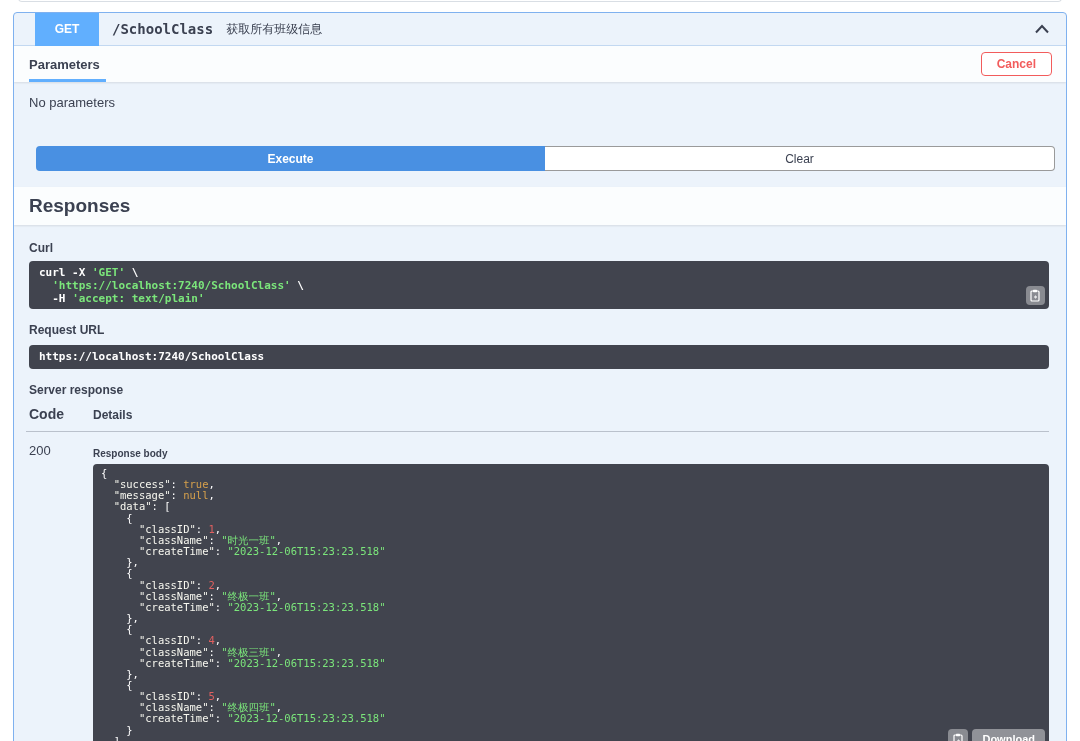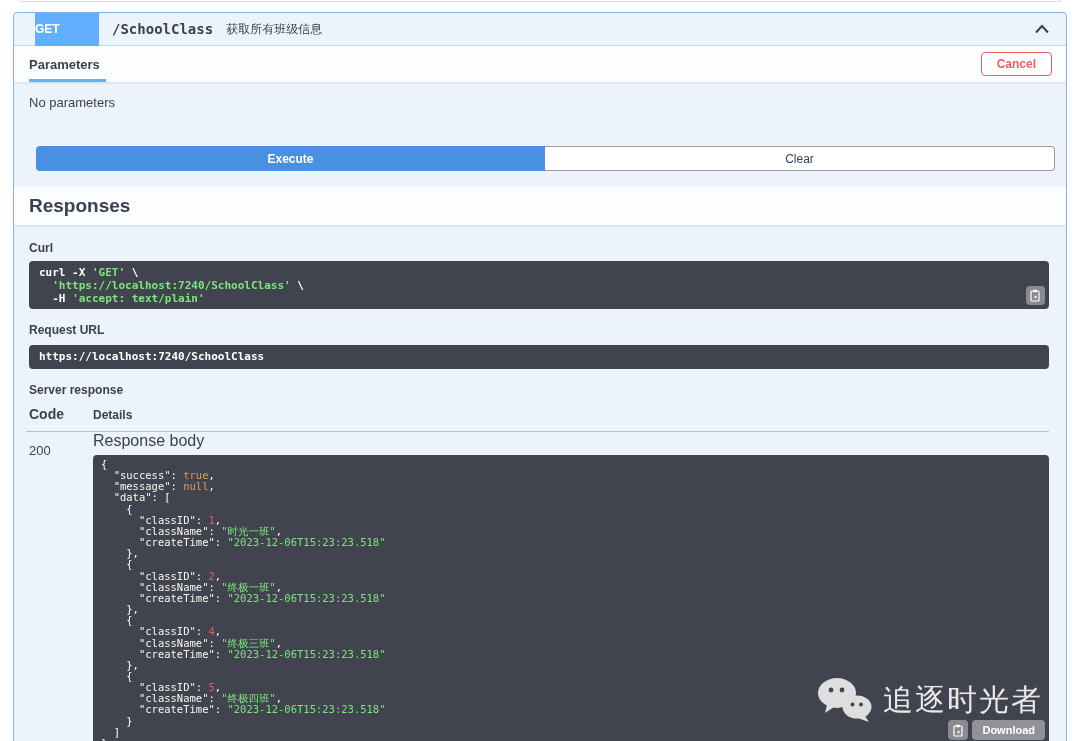--- a/index.html
+++ b/index.html
@@ -16,21 +16,21 @@
   .prev-remnant{position:absolute;top:-10px;left:18px;width:1044px;height:12px;
     border:1px solid #d9dee4;border-top:none;border-radius:0 0 4px 4px;}
 
   .opblock{position:absolute;top:12px;left:13px;width:1054px;height:745px;
     border:1px solid #7fb1ef;border-radius:4px;background:#ecf3fb;overflow:hidden;}
 
   
   .summary{height:33px;display:flex;align-items:center;padding:0 16px 0 21px;
     border-bottom:1px solid #c3d9f2;cursor:pointer;}
   .method-badge{background:var(--get);color:#fff;font-weight:bold;font-size:12px;
-    border-radius:3px;padding:16px 0;width:64px;}
+    border-radius:3px;padding:16px 0;width:64px;text-align:center;}
   .op-path{font-family:"DejaVu Sans Mono",monospace;font-weight:bold;font-size:14px;
     margin-left:13px;}
   .op-desc{font-size:12px;margin-left:13px;}
   .chevron{margin-left:auto;display:flex;align-items:center;}
 
   
   .section-header{background:#fbfdfe;box-shadow:0 1px 2px rgba(0,0,0,.10);
     display:flex;align-items:flex-end;padding:0 14px 0 15px;position:relative;z-index:2;}
   .params-header{height:36px;}
   .tab{font-size:13px;font-weight:bold;padding:0 6px 7px 0;
@@ -63,21 +63,21 @@
   .url-label{margin-top:14px;}
   .url-block{margin-top:8px;height:24px;padding:5px 10px;font-size:11px;font-weight:bold;}
   .server-label{margin-top:14px;}
 
   .resp-table{margin-top:9px;}
   .resp-grid{display:grid;grid-template-columns:64px 1fr;}
   .code-header{font-size:14px;font-weight:bold;}
   .details-header{font-size:12px;font-weight:bold;padding-top:2px;}
   .resp-hr{border:none;border-top:1px solid rgba(59,65,81,.28);margin:9px 0 0 -3px;}
   .code-cell{font-size:13px;padding-top:11px;}
-  .body-label{font-size:16px;font-weight:normal;}
+  .body-label{font-size:10px;font-weight:bold;margin-top:16px;}
   .response-body{margin-top:5px;height:290px;padding:4px 8px;font-size:10.5px;
     line-height:11.15px;overflow:hidden;}
   .tok-key{color:#f8f8f0;}
   .tok-str{color:var(--str);}
   .tok-num{color:var(--num);}
   .tok-lit{color:var(--lit);}
 
   
   .watermark{position:absolute;right:6px;bottom:22px;display:flex;align-items:center;
     color:#e9e9e9;}
@@ -169,33 +169,20 @@
       <span class="tok-key">"className"</span>: <span class="tok-str">"终极三班"</span>,
       <span class="tok-key">"createTime"</span>: <span class="tok-str">"2023-12-06T15:23:23.518"</span>
     },
     {
       <span class="tok-key">"classID"</span>: <span class="tok-num">5</span>,
       <span class="tok-key">"className"</span>: <span class="tok-str">"终极四班"</span>,
       <span class="tok-key">"createTime"</span>: <span class="tok-str">"2023-12-06T15:23:23.518"</span>
     }
   ]
 }</span>
-            <div class="watermark">
-              <svg width="56" height="46" viewBox="0 0 56 46">
-                <ellipse cx="20" cy="16" rx="19" ry="15" fill="#dedede"></ellipse>
-                <path d="M10 28 L8 36 L17 30 Z" fill="#dedede"></path>
-                <circle cx="14" cy="13" r="2.4" fill="#41444e"></circle>
-                <circle cx="25" cy="13" r="2.4" fill="#41444e"></circle>
-                <ellipse cx="40" cy="30" rx="14.5" ry="11.5" fill="#dedede"></ellipse>
-                <path d="M48 39 L52 45 L42 41.5 Z" fill="#dedede"></path>
-                <circle cx="35.5" cy="27.5" r="2" fill="#41444e"></circle>
-                <circle cx="44" cy="27.5" r="2" fill="#41444e"></circle>
-              </svg>
-              <span class="watermark-text">追逐时光者</span>
-            </div>
             <div class="resp-actions">
               <button class="resp-copy"><svg width="11" height="13" viewBox="0 0 11 13">
                     <rect x="1" y="2" width="8" height="10" rx="1" fill="none" stroke="#ffffff" stroke-width="1.2"></rect>
                     <rect x="3" y="0.8" width="4" height="2.4" rx="0.6" fill="#ffffff"></rect>
                     <path d="M4 8 l2.5 0 M6.5 8 l-1.5 -1.4 M6.5 8 l-1.5 1.4" stroke="#ffffff" stroke-width="1" fill="none"></path>
                   </svg></button>
               <button class="download-btn">Download</button>
             </div>
           </div>
 

